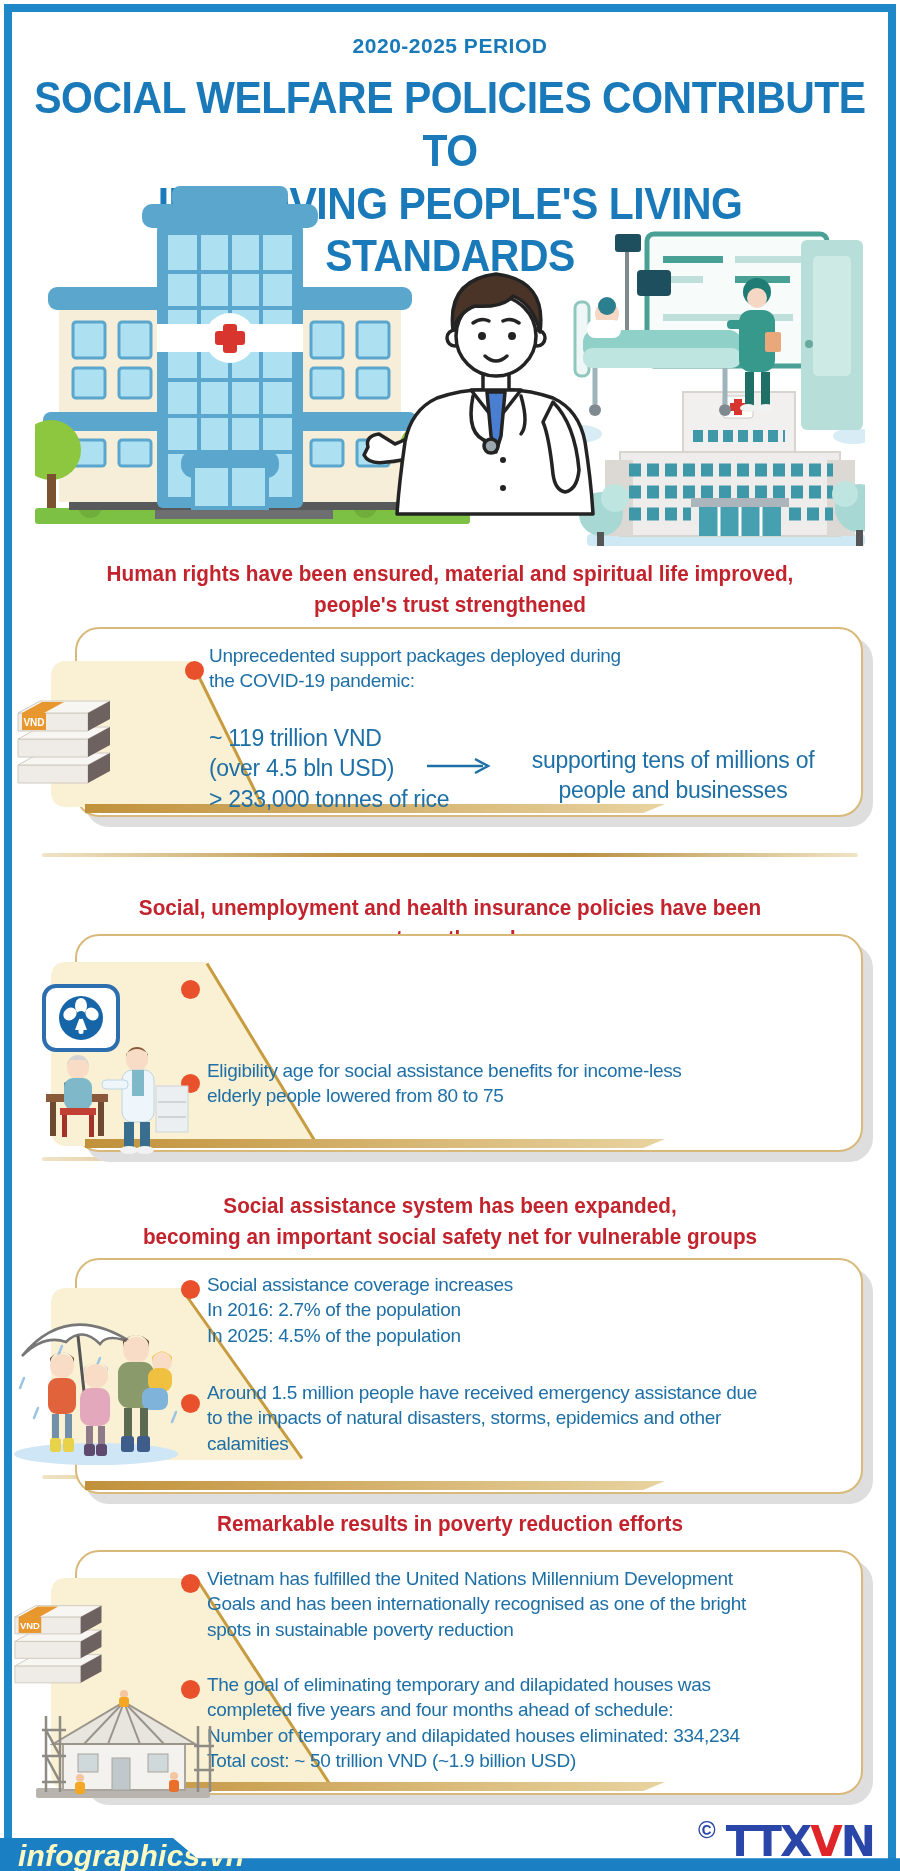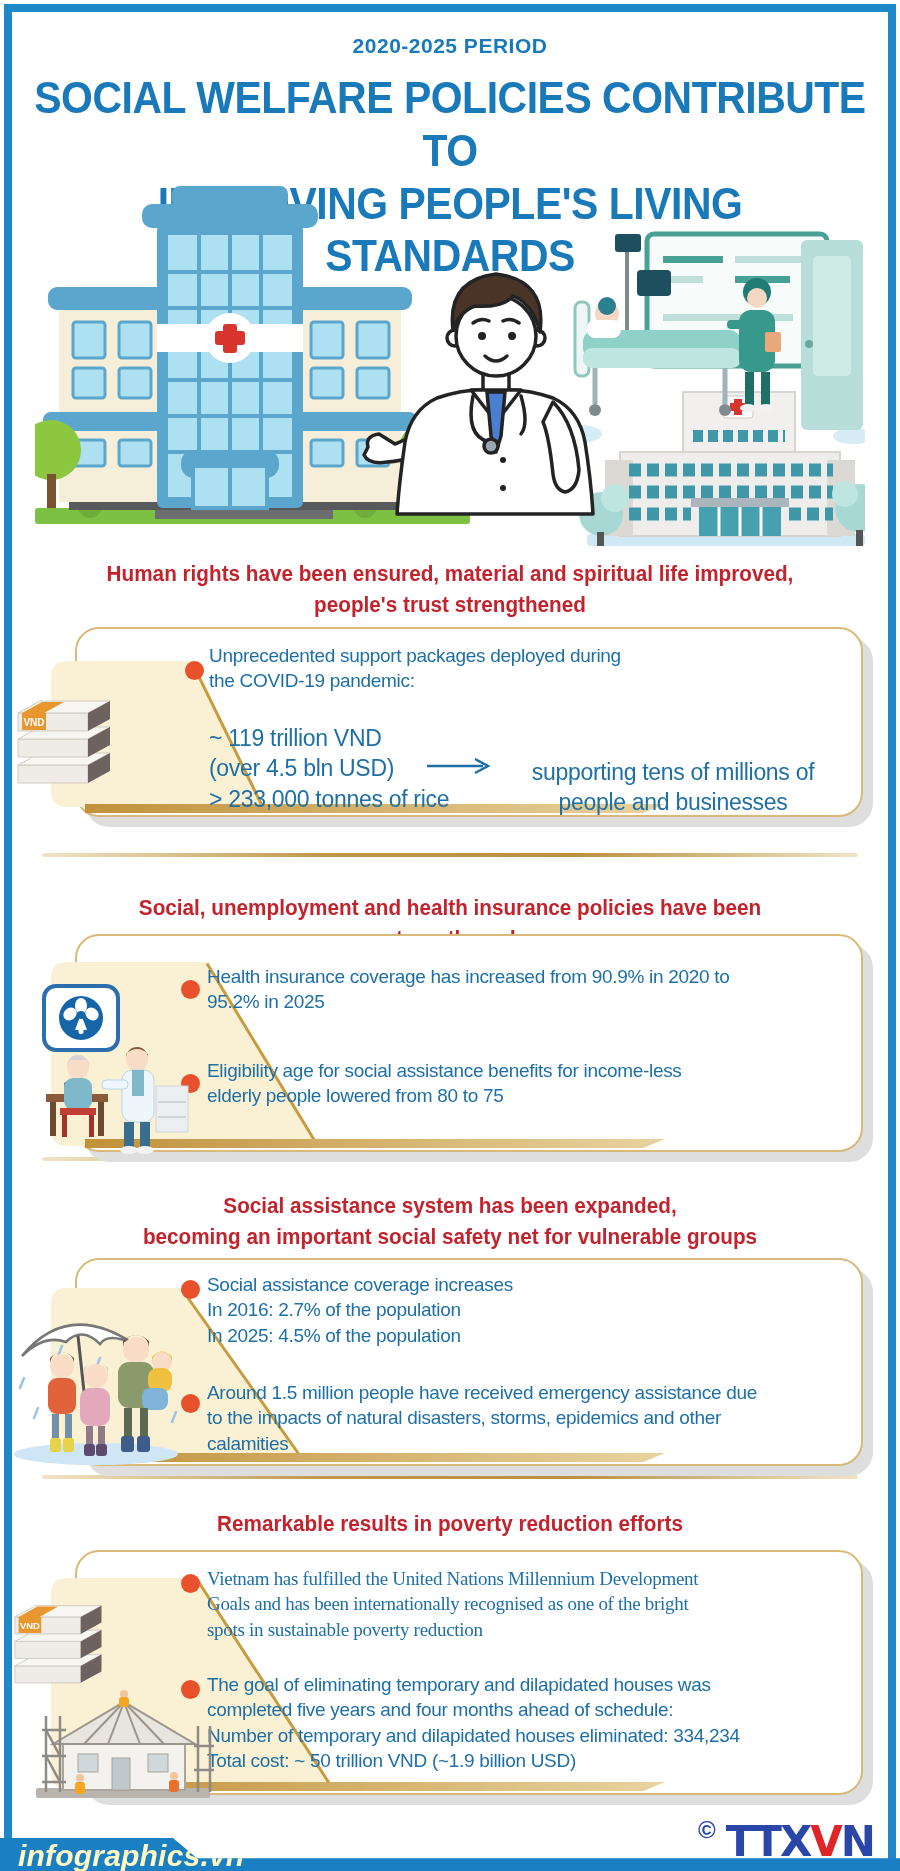--- a/index.html
+++ b/index.html
@@ -19,21 +19,21 @@
   
   .sec-h{position:absolute;left:60px;width:780px;margin:0;text-align:center;
     font-size:22.5px;font-weight:bold;color:#c2232c;line-height:1.38;white-space:pre-line;
     transform:scaleX(.92);transform-origin:center;}
   #sec1-h{top:558px;} #sec2-h{top:892px;} #sec3-h{top:1190px;} #sec4-h{top:1508px;}
 
   
   .card{position:absolute;left:75px;width:788px;box-sizing:border-box;background:#fff;
     border:2px solid #d9b979;border-radius:24px;box-shadow:10px 10px 0 #dedede;z-index:1;}
   #card1{top:627px;height:190px;} #card2{top:934px;height:218px;}
-  #card3{top:1258px;height:208px;} #card4{top:1550px;height:245px;}
+  #card3{top:1258px;height:236px;} #card4{top:1550px;height:245px;}
   .wedge{position:absolute;z-index:0;}
   .gold-bar{position:absolute;left:8px;bottom:2px;height:9px;width:74%;z-index:1;
     background:linear-gradient(90deg,#c1913a,#e8d3a0);
     clip-path:polygon(0 0,100% 0,calc(100% - 22px) 100%,0 100%);}
   .dot{position:absolute;width:19px;height:19px;border-radius:50%;background:#e8512c;z-index:2;}
   .btext{position:absolute;color:#1d6fa6;font-size:19px;letter-spacing:-.3px;
     line-height:1.34;white-space:pre-line;z-index:2;}
   .stat{font-size:23px;line-height:1.32;}
   .result{text-align:center;}
   .divider{position:absolute;left:42px;width:816px;height:4px;border-radius:2px;
@@ -221,21 +221,21 @@
     <span class="dot" style="left:108px;top:32px;"></span>
     <div class="btext" style="left:132px;top:14px;">Unprecedented support packages deployed during
 the COVID-19 pandemic:</div>
     <div class="btext stat" style="left:132px;top:94px;">~ 119 trillion VND
 (over 4.5 bln USD)
 &gt; 233,000 tonnes of rice</div>
     <svg style="position:absolute;left:348px;top:128px;z-index:2;" width="70" height="18" viewBox="0 0 70 18">
       <line x1="2" y1="9" x2="58" y2="9" stroke="#1d6fa6" stroke-width="2.5"></line>
       <path d="M50 2 L63 9 L50 16" fill="none" stroke="#1d6fa6" stroke-width="2.5"></path>
     </svg>
-    <div class="btext stat result" style="left:428px;top:128px;width:336px;">supporting tens of millions of
+    <div class="btext stat result" style="left:428px;top:116px;width:336px;">supporting tens of millions of
 people and businesses</div>
   </div>
   <svg class="side-icon" style="left:8px;top:695px;" width="118" height="102" viewBox="0 0 118 102">
     <g>
       <path d="M10 70 L80 70 L80 88 L10 88 Z" fill="#efece7" stroke="#cfcabf"></path>
       <path d="M10 70 L32 58 L102 58 L80 70 Z" fill="#f8f6f2" stroke="#cfcabf"></path>
       <path d="M80 70 L102 58 L102 76 L80 88 Z" fill="#6e6260"></path>
       <path d="M10 44 L80 44 L80 62 L10 62 Z" fill="#efece7" stroke="#cfcabf"></path>
       <path d="M10 44 L32 32 L102 32 L80 44 Z" fill="#f8f6f2" stroke="#cfcabf"></path>
       <path d="M80 44 L102 32 L102 50 L80 62 Z" fill="#6e6260"></path>
@@ -250,22 +250,20 @@
   <div class="divider" id="div1"></div>
 
   <h2 class="sec-h" id="sec2-h">Social, unemployment and health insurance policies have been strengthened</h2>
   <div class="card" id="card2">
     <svg class="wedge" style="left:-26px;top:26px;" width="300" height="184" viewBox="0 0 300 184">
       <path d="M16 0 H156 L266 184 H16 Q0 184 0 168 V16 Q0 0 16 0 Z" fill="#faf0d4"></path>
       <line x1="156" y1="1.5" x2="266" y2="182.5" stroke="#c79b3f" stroke-width="3"></line>
     </svg>
     <div class="gold-bar"></div>
     <span class="dot" style="left:104px;top:44px;"></span>
-    <div class="btext" style="left:130px;top:28px;">Health insurance coverage has increased from 90.9% in 2020 to
-95.2% in 2025</div>
     <span class="dot" style="left:104px;top:138px;"></span>
     <div class="btext" style="left:130px;top:122px;">Eligibility age for social assistance benefits for income-less
 elderly people lowered from 80 to 75</div>
   </div>
   <svg class="side-icon" style="left:42px;top:984px;" width="78" height="68" viewBox="0 0 78 68">
     <rect x="2" y="2" width="74" height="64" rx="12" fill="#ffffff" stroke="#2d6fae" stroke-width="4"></rect>
     <circle cx="39" cy="34" r="22" fill="#1565a8"></circle>
     <g fill="#ffffff">
       <ellipse cx="39" cy="22" rx="6" ry="8"></ellipse>
       <ellipse cx="28" cy="30" rx="7" ry="6" transform="rotate(-40 28 30)"></ellipse>
@@ -359,21 +357,21 @@
   <div class="divider" id="div3"></div>
 
   <h2 class="sec-h" id="sec4-h">Remarkable results in poverty reduction efforts</h2>
   <div class="card" id="card4">
     <svg class="wedge" style="left:-26px;top:26px;" width="320" height="211" viewBox="0 0 320 211">
       <path d="M16 0 H146 L281 211 H16 Q0 211 0 195 V16 Q0 0 16 0 Z" fill="#faf0d4"></path>
       <line x1="146" y1="1.5" x2="281" y2="209.5" stroke="#c79b3f" stroke-width="3"></line>
     </svg>
     <div class="gold-bar"></div>
     <span class="dot" style="left:104px;top:22px;"></span>
-    <div class="btext" style="left:130px;top:14px;font-family:Liberation Serif, serif;">Vietnam has fulfilled the United Nations Millennium Development
+    <div class="btext" style="left:130px;top:14px;">Vietnam has fulfilled the United Nations Millennium Development
 Goals and has been internationally recognised as one of the bright
 spots in sustainable poverty reduction</div>
     <span class="dot" style="left:104px;top:128px;"></span>
     <div class="btext" style="left:130px;top:120px;">The goal of eliminating temporary and dilapidated houses was
 completed five years and four months ahead of schedule:
 Number of temporary and dilapidated houses eliminated: 334,234
 Total cost: ~ 50 trillion VND (~1.9 billion USD)</div>
   </div>
   <svg class="side-icon" style="left:5px;top:1600px;" width="112" height="96" viewBox="0 0 118 102">
     <g>

